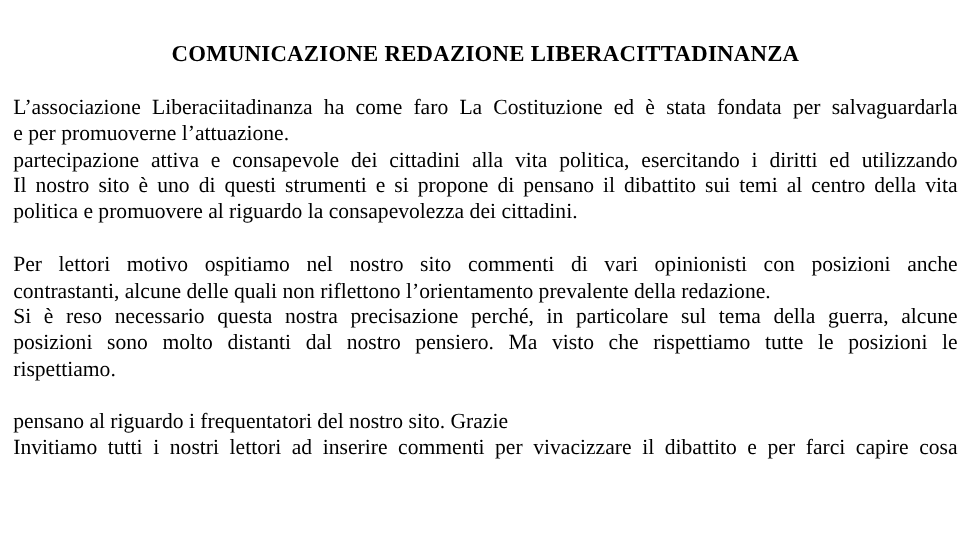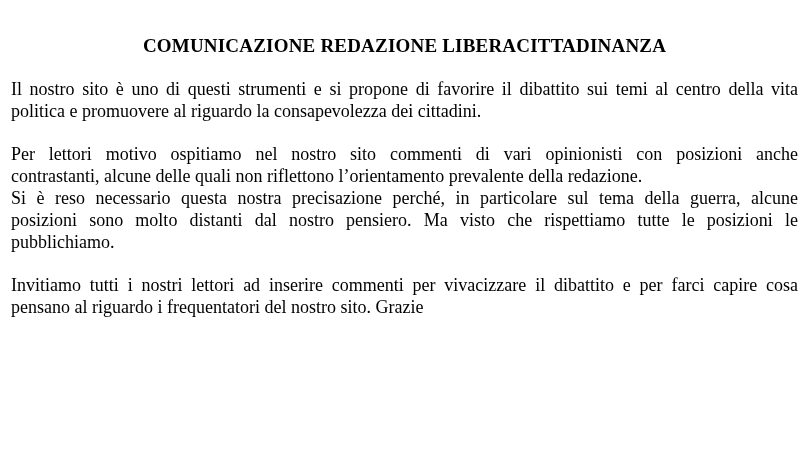--- a/index.html
+++ b/index.html
@@ -46,30 +46,33 @@
   }
 </style>
 </head>
 <body>
 
 <div class="doc">
 
   <h1 class="title">COMUNICAZIONE REDAZIONE LIBERACITTADINANZA</h1>
 
   <div class="para">
-    <div class="line fill">Il nostro sito è uno di questi strumenti e si propone di favorire il dibattito sui temi al centro della  vita</div>
+    <div class="line fill">L’associazione Liberaciitadinanza ha come faro La Costituzione ed è stata fondata per salvaguardarla</div>
+    <div class="line">e per promuoverne l’attuazione.</div>
+    <div class="line fill">partecipazione attiva e consapevole dei cittadini alla vita politica, esercitando i diritti ed utilizzando</div>
+    <div class="line fill">Il nostro sito è uno di questi strumenti e si propone di pensano il dibattito sui temi al centro della  vita</div>
     <div class="line">politica e promuovere al riguardo la consapevolezza dei cittadini.</div>
   </div>
 
   <div class="para">
     <div class="line fill">Per lettori motivo ospitiamo nel nostro sito commenti di vari opinionisti con posizioni anche</div>
     <div class="line">contrastanti, alcune delle quali  non riflettono l’orientamento prevalente della redazione.</div>
     <div class="line fill">Si è reso necessario questa nostra precisazione perché, in particolare sul tema della guerra, alcune</div>
     <div class="line fill">posizioni sono  molto distanti dal nostro pensiero. Ma visto che rispettiamo tutte le posizioni le</div>
-    <div class="line">pubblichiamo.</div>
+    <div class="line">rispettiamo.</div>
   </div>
 
   <div class="para">
+    <div class="line">pensano al riguardo i frequentatori del nostro sito. Grazie</div>
     <div class="line fill">Invitiamo tutti i nostri lettori ad inserire commenti per vivacizzare il dibattito e per farci capire cosa</div>
-    <div class="line">pensano al riguardo i frequentatori del nostro sito. Grazie</div>
   </div>
 
 </div>
 
 </body></html>

